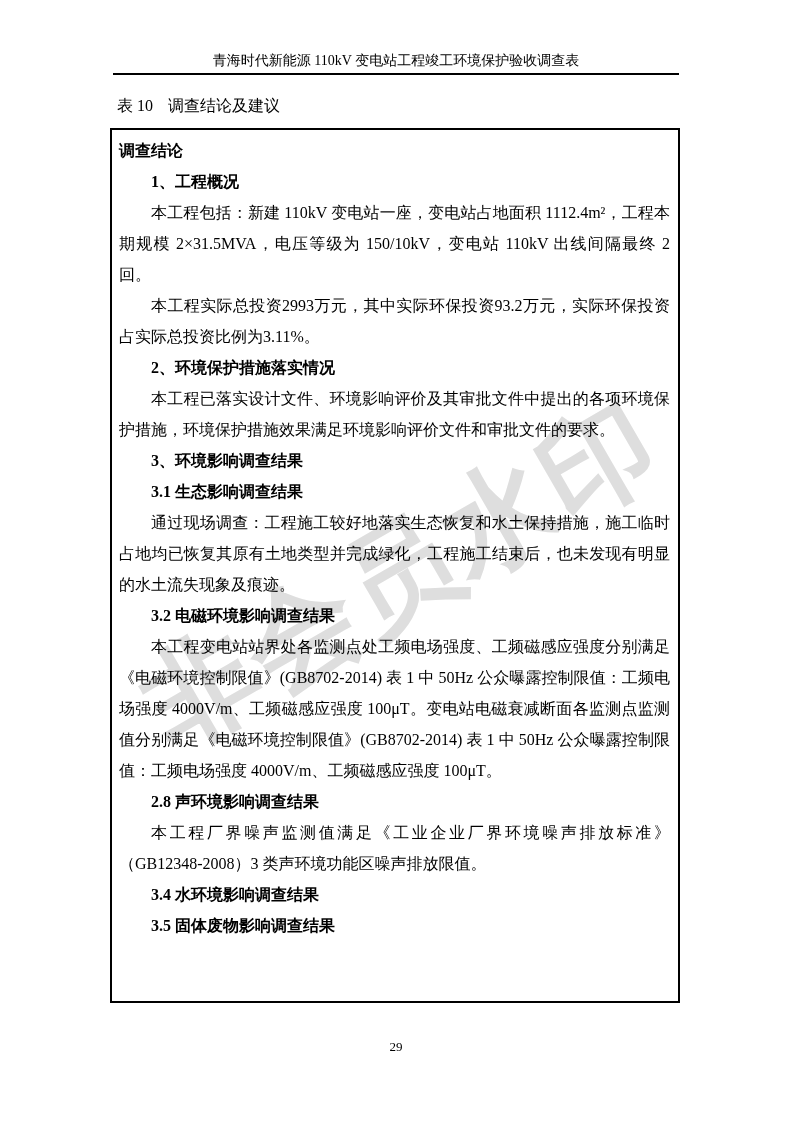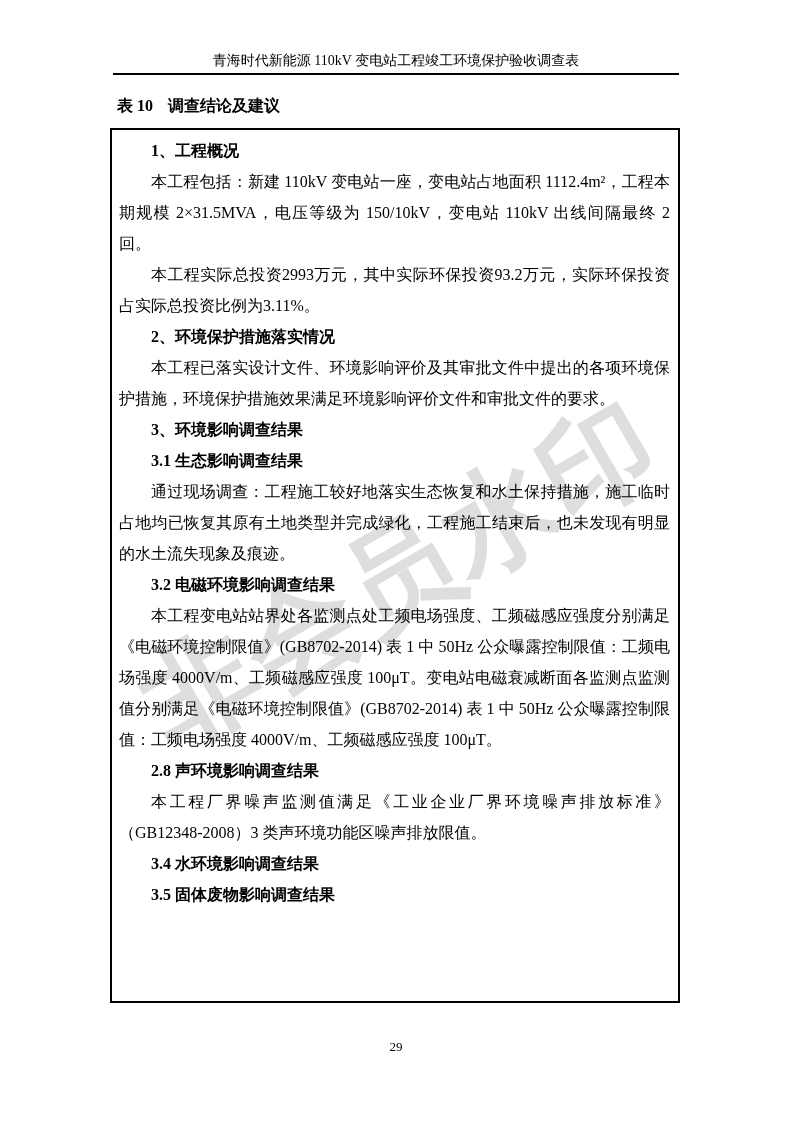--- a/index.html
+++ b/index.html
@@ -20,21 +20,21 @@
     white-space:nowrap;user-select:none;z-index:0;
   }
   .content-layer{position:absolute;left:0;top:0;width:793px;height:892px;z-index:1;}
   .doc-header{
     position:absolute;top:50px;left:113px;width:566px;
     text-align:center;font-size:14px;line-height:21px;
     padding-bottom:2px;border-bottom:2px solid #000;
   }
   .table-caption{
     position:absolute;top:95px;left:117px;
-    font-size:16px;font-weight:bold;line-height:22px;
+    font-size:16px;font-weight:normal;line-height:22px;
   }
   .table-caption .cap-title{margin-left:15px;}
   .survey-table{
     position:absolute;top:128px;left:110px;width:570px;min-height:875px;
     box-sizing:border-box;border:2px solid #000;
     padding:5px 8px 4px 7px;
     font-size:16px;line-height:31px;background:transparent;
   }
   .survey-table p{margin:0;}
   .sec-title{font-weight:bold;}
@@ -54,20 +54,21 @@
 
   <div class="content-layer">
 
     <div class="doc-header">青海时代新能源 110kV 变电站工程竣工环境保护验收调查表</div>
 
     <div class="table-caption">
       <span class="cap-label">表 10</span><span class="cap-title">调查结论及建议</span>
     </div>
 
     <div class="survey-table">
+      <p class="sec-title">调查结论</p>
 
       <p class="blk-h">1、工程概况</p>
       <p class="blk-p">本工程包括：新建 110kV 变电站一座，变电站占地面积 1112.4m²，工程本期规模 2×31.5MVA，电压等级为 150/10kV，变电站 110kV 出线间隔最终 2 回。</p>
       <p class="blk-p">本工程实际总投资2993万元，其中实际环保投资93.2万元，实际环保投资占实际总投资比例为3.11%。</p>
       <p class="blk-h">2、环境保护措施落实情况</p>
       <p class="blk-p">本工程已落实设计文件、环境影响评价及其审批文件中提出的各项环境保护措施，环境保护措施效果满足环境影响评价文件和审批文件的要求。</p>
       <p class="blk-h">3、环境影响调查结果</p>
       <p class="blk-h">3.1 生态影响调查结果</p>
       <p class="blk-p">通过现场调查：工程施工较好地落实生态恢复和水土保持措施，施工临时占地均已恢复其原有土地类型并完成绿化，工程施工结束后，也未发现有明显的水土流失现象及痕迹。</p>
       <p class="blk-h">3.2 电磁环境影响调查结果</p>

